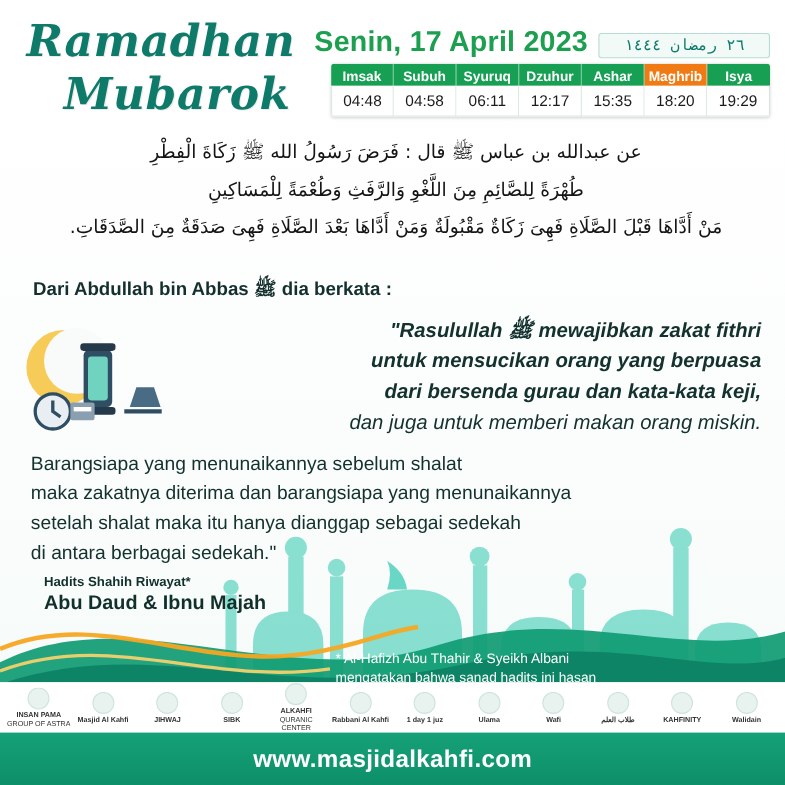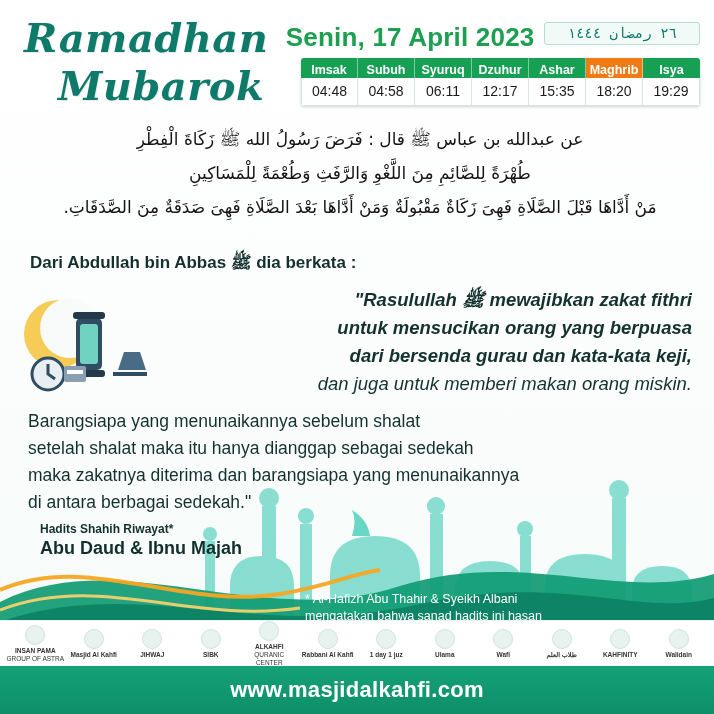--- a/index.html
+++ b/index.html
@@ -48,21 +48,21 @@
     letter-spacing: 0.5px;
     color: #0e7a6a;
     text-shadow: 1px 1px 0 rgba(0,0,0,0.08);
   }
   .title-line.second { padding-left: 34px; }
 
   .date-row {
     position: absolute;
     right: 14px; top: 22px;
     display: flex;
-    align-items: flex-start;
+    align-items: flex-end;
     gap: 10px;
   }
   .date-greg {
     font-size: 26px;
     font-weight: bold;
     color: #1c9f4f;
     letter-spacing: 0.2px;
   }
   .date-hijri {
     font-family: Liberation Mono, monospace;
@@ -333,22 +333,22 @@
 
   <div class="quote-block">
     <div class="quote-line">"Rasulullah ﷺ mewajibkan zakat fithri</div>
     <div class="quote-line">untuk mensucikan orang yang berpuasa</div>
     <div class="quote-line">dari bersenda gurau dan kata-kata keji,</div>
     <div class="quote-line light">dan juga untuk memberi makan orang miskin.</div>
   </div>
 
   <div class="para-block">
     <div class="para-line">Barangsiapa yang menunaikannya sebelum shalat</div>
+    <div class="para-line">maka zakatnya diterima dan barangsiapa yang menunaikannya</div>
     <div class="para-line">setelah shalat maka itu hanya dianggap sebagai sedekah</div>
-    <div class="para-line">maka zakatnya diterima dan barangsiapa yang menunaikannya</div>
     <div class="para-line">di antara berbagai sedekah."</div>
   </div>
 
   <div class="source-block">
     <div class="source-line1">Hadits Shahih Riwayat*</div>
     <div class="source-line2">Abu Daud &amp; Ibnu Majah</div>
   </div>
 
   <div class="footnote">
     <div>* Al-Hafizh Abu Thahir &amp; Syeikh Albani</div>

